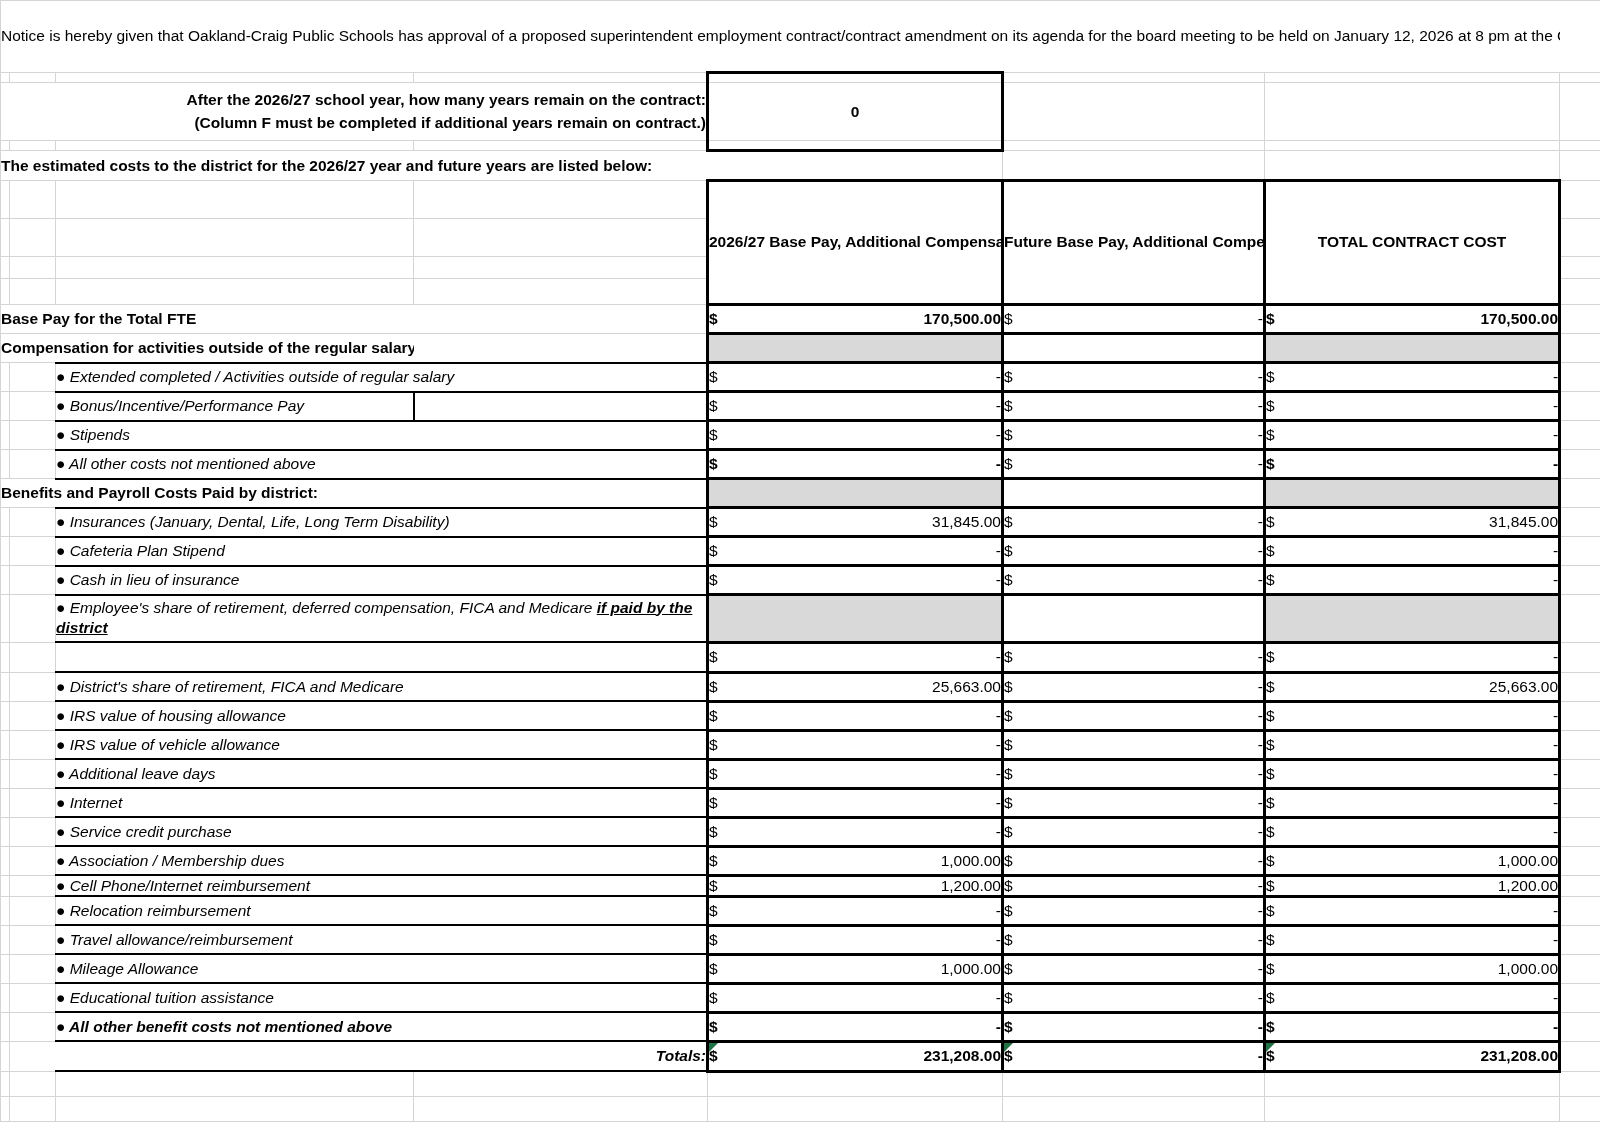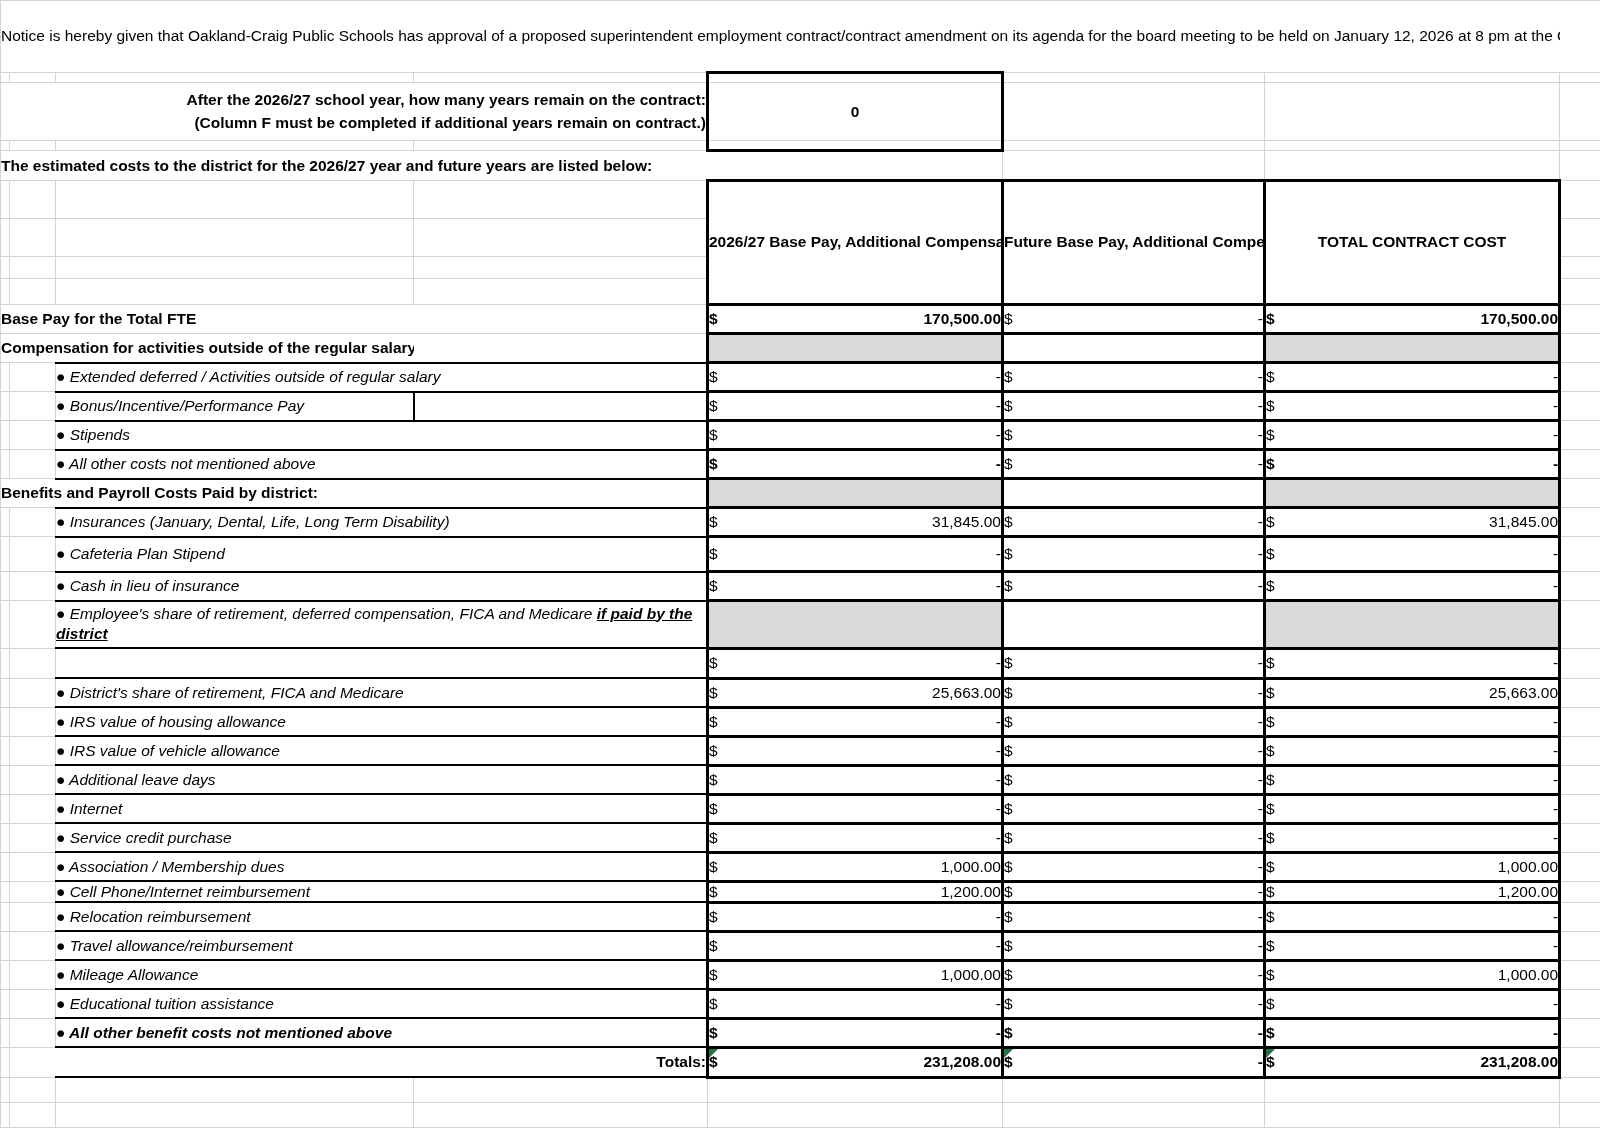--- a/index.html
+++ b/index.html
@@ -34,21 +34,21 @@
   .nbt{border-top:0 !important;}
   .nbb{border-bottom:0 !important;}
   .b{font-weight:bold;}
   .gray{background:#d9d9d9 !important;}
 
   
   .tT{border-top:3px solid #000 !important;}
   .tB{border-bottom:3px solid #000 !important;}
   .tL{border-left:3px solid #000 !important;}
   .tR{border-right:3px solid #000 !important;}
-  .mT{border-top:2px solid #000 !important;}
+  .mT{border-top:2px solid #000 !important;font-style:italic;}
   .mB{border-bottom:2px solid #000 !important;}
   .mR{border-right:2px solid #000 !important;}
 
   
   .notice{
     font-size:16.5px;
     line-height:1.42;
     text-align:center;
     padding:6px 14px 8px 14px;
     white-space:normal;
@@ -247,21 +247,21 @@
           <td class="sect nbr" colspan="3">Compensation for activities outside of the regular salary:</td>
           <td class="nbl nbr"></td>
           <td class="gray tL tT tB tR"></td>
           <td class="tT tB tR"></td>
           <td class="gray tT tB tR"></td>
           <td></td>
         </tr>
         <tr style="height: 29px;">
           <td></td>
           <td></td>
-          <td class="item mT mB mR" colspan="2">● Extended deferred / Activities outside of regular salary</td>
+          <td class="item mT mB mR" colspan="2">● Extended completed / Activities outside of regular salary</td>
           <td class="money tL tT tB tR">
             <div class="row">
               <span class="sym">$</span>
               <span class="amt">-</span>
             </div>
           </td>
           <td class="money tT tB tR">
             <div class="row">
               <span class="sym">$</span>
               <span class="amt">-</span>
@@ -373,21 +373,21 @@
             </div>
           </td>
           <td class="money tT tB tR">
             <div class="row">
               <span class="sym">$</span>
               <span class="amt">31,845.00</span>
             </div>
           </td>
           <td></td>
         </tr>
-        <tr style="height: 35px;">
+        <tr style="height: 29px;">
           <td></td>
           <td></td>
           <td class="item mT mB mR" colspan="2">● Cafeteria Plan Stipend</td>
           <td class="money tL tT tB tR">
             <div class="row">
               <span class="sym">$</span>
               <span class="amt">-</span>
             </div>
           </td>
           <td class="money tT tB tR">

